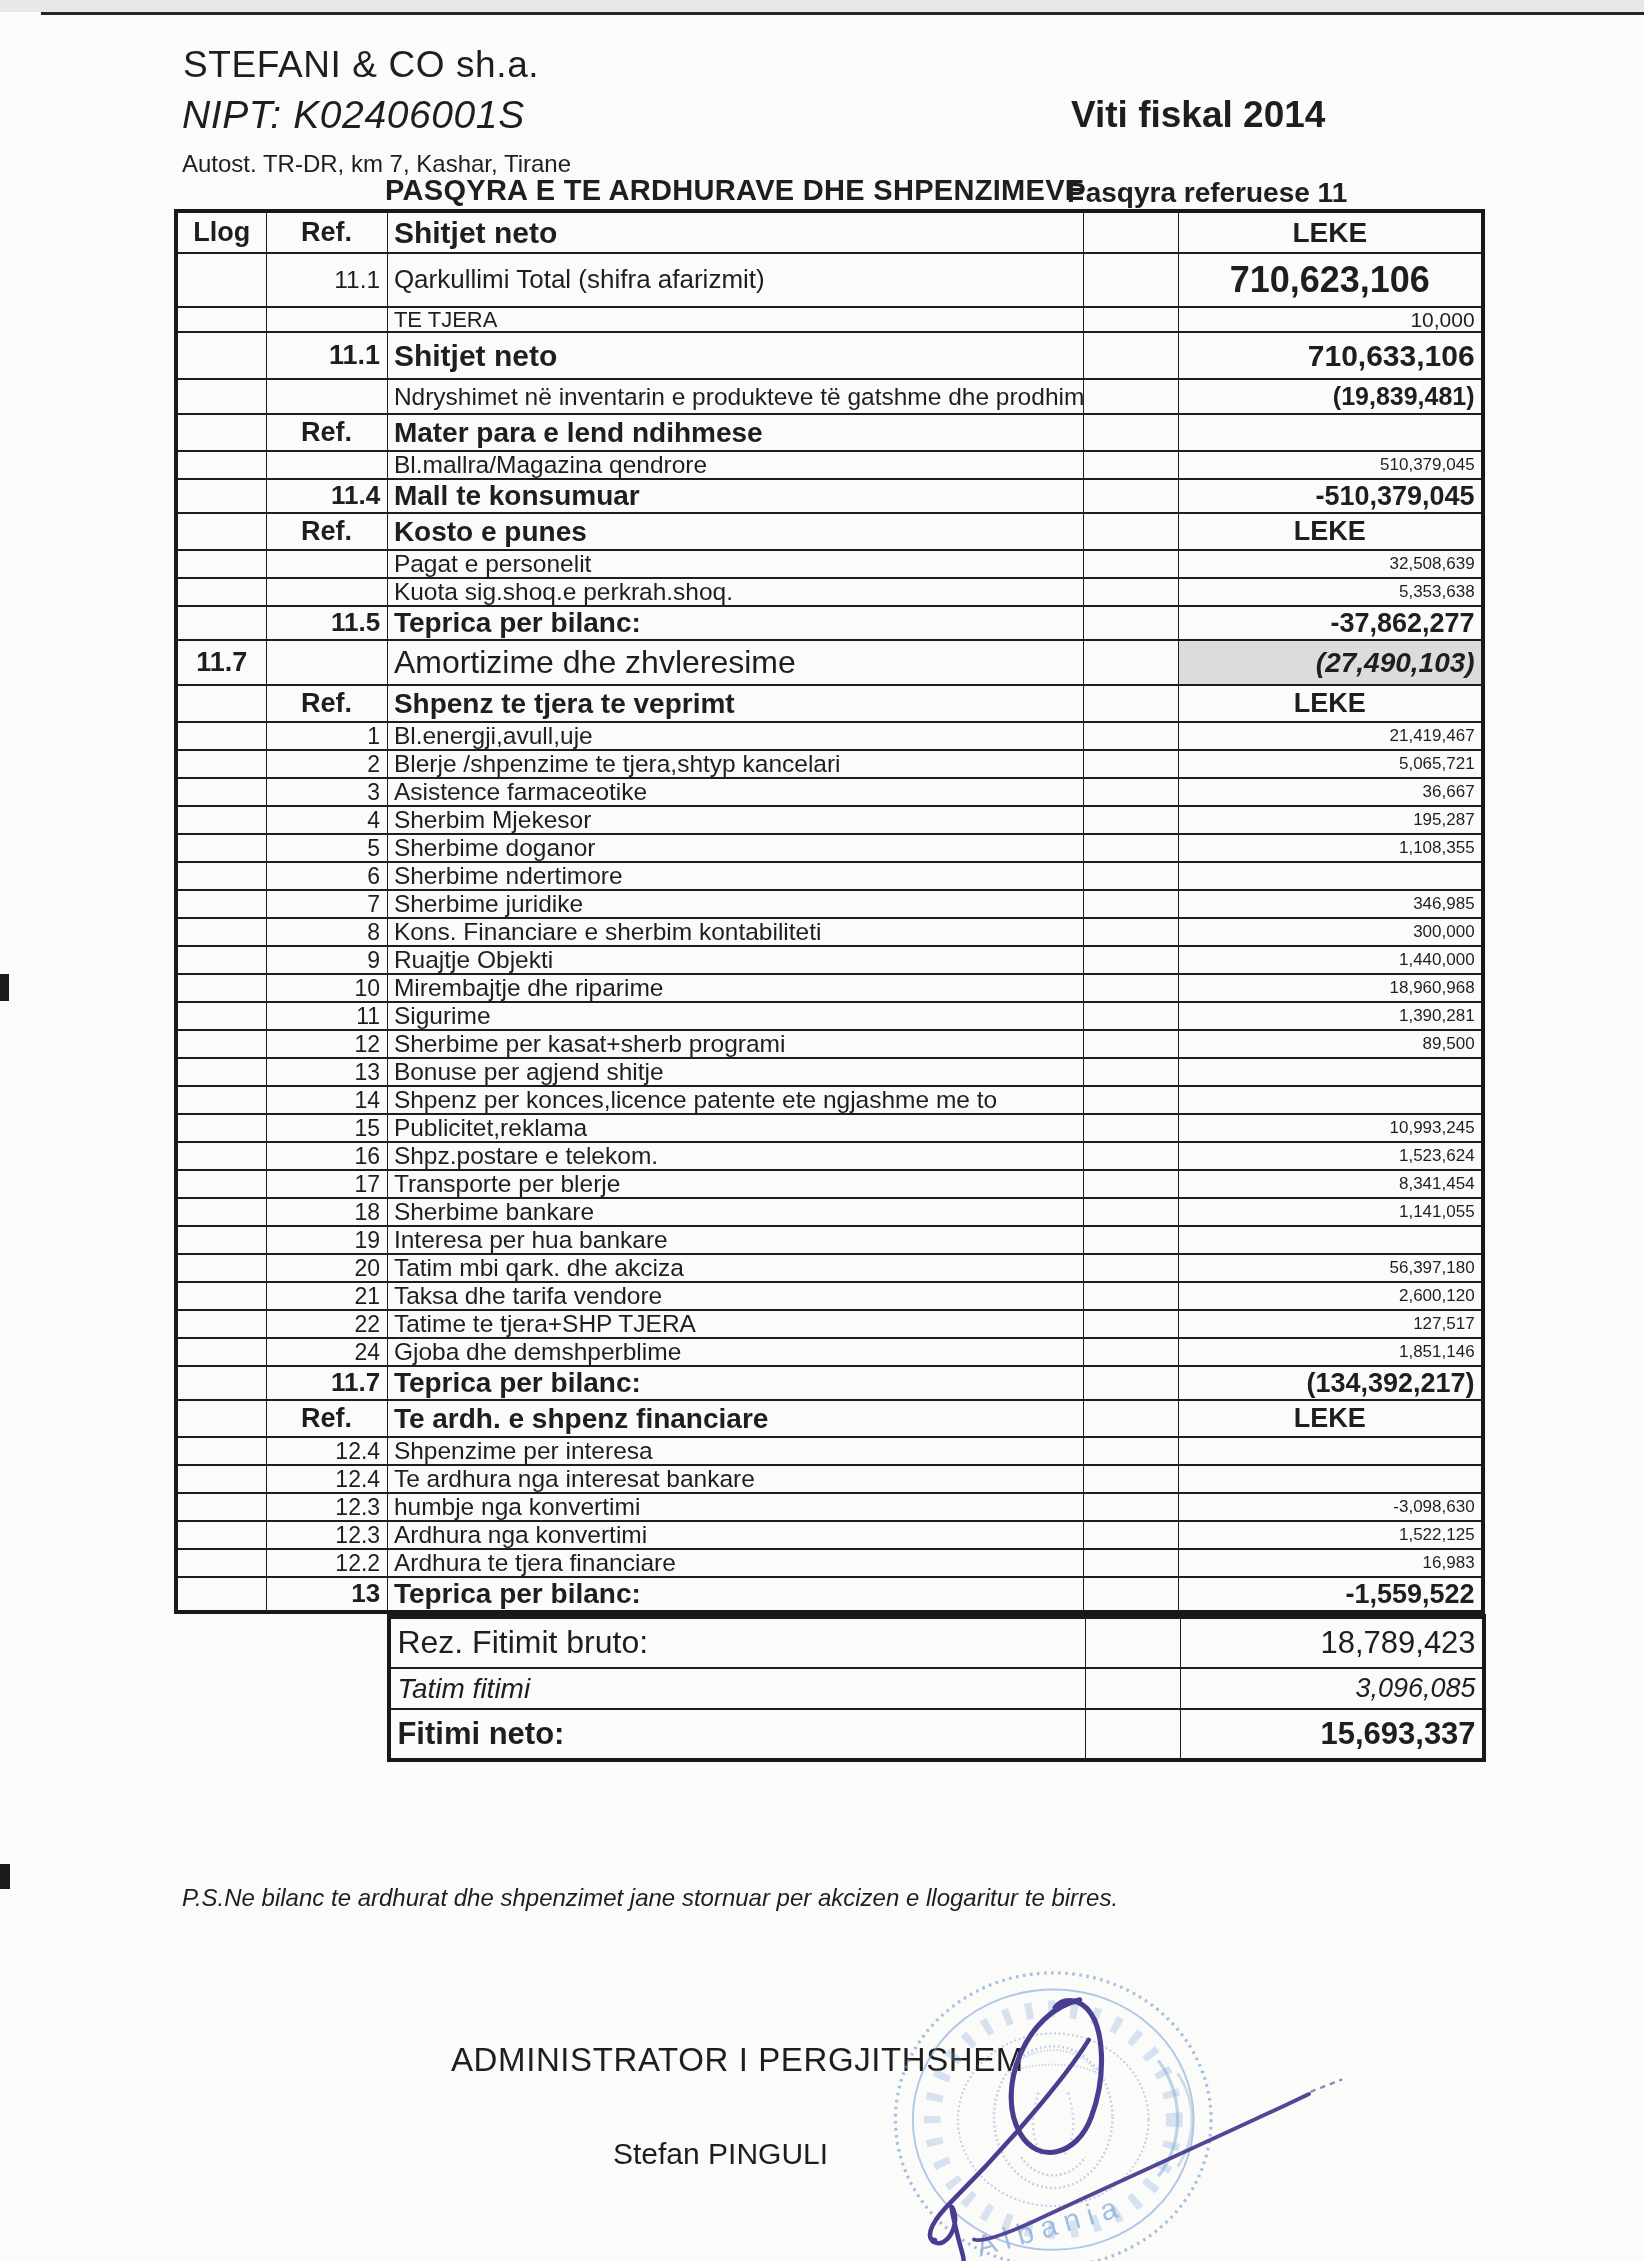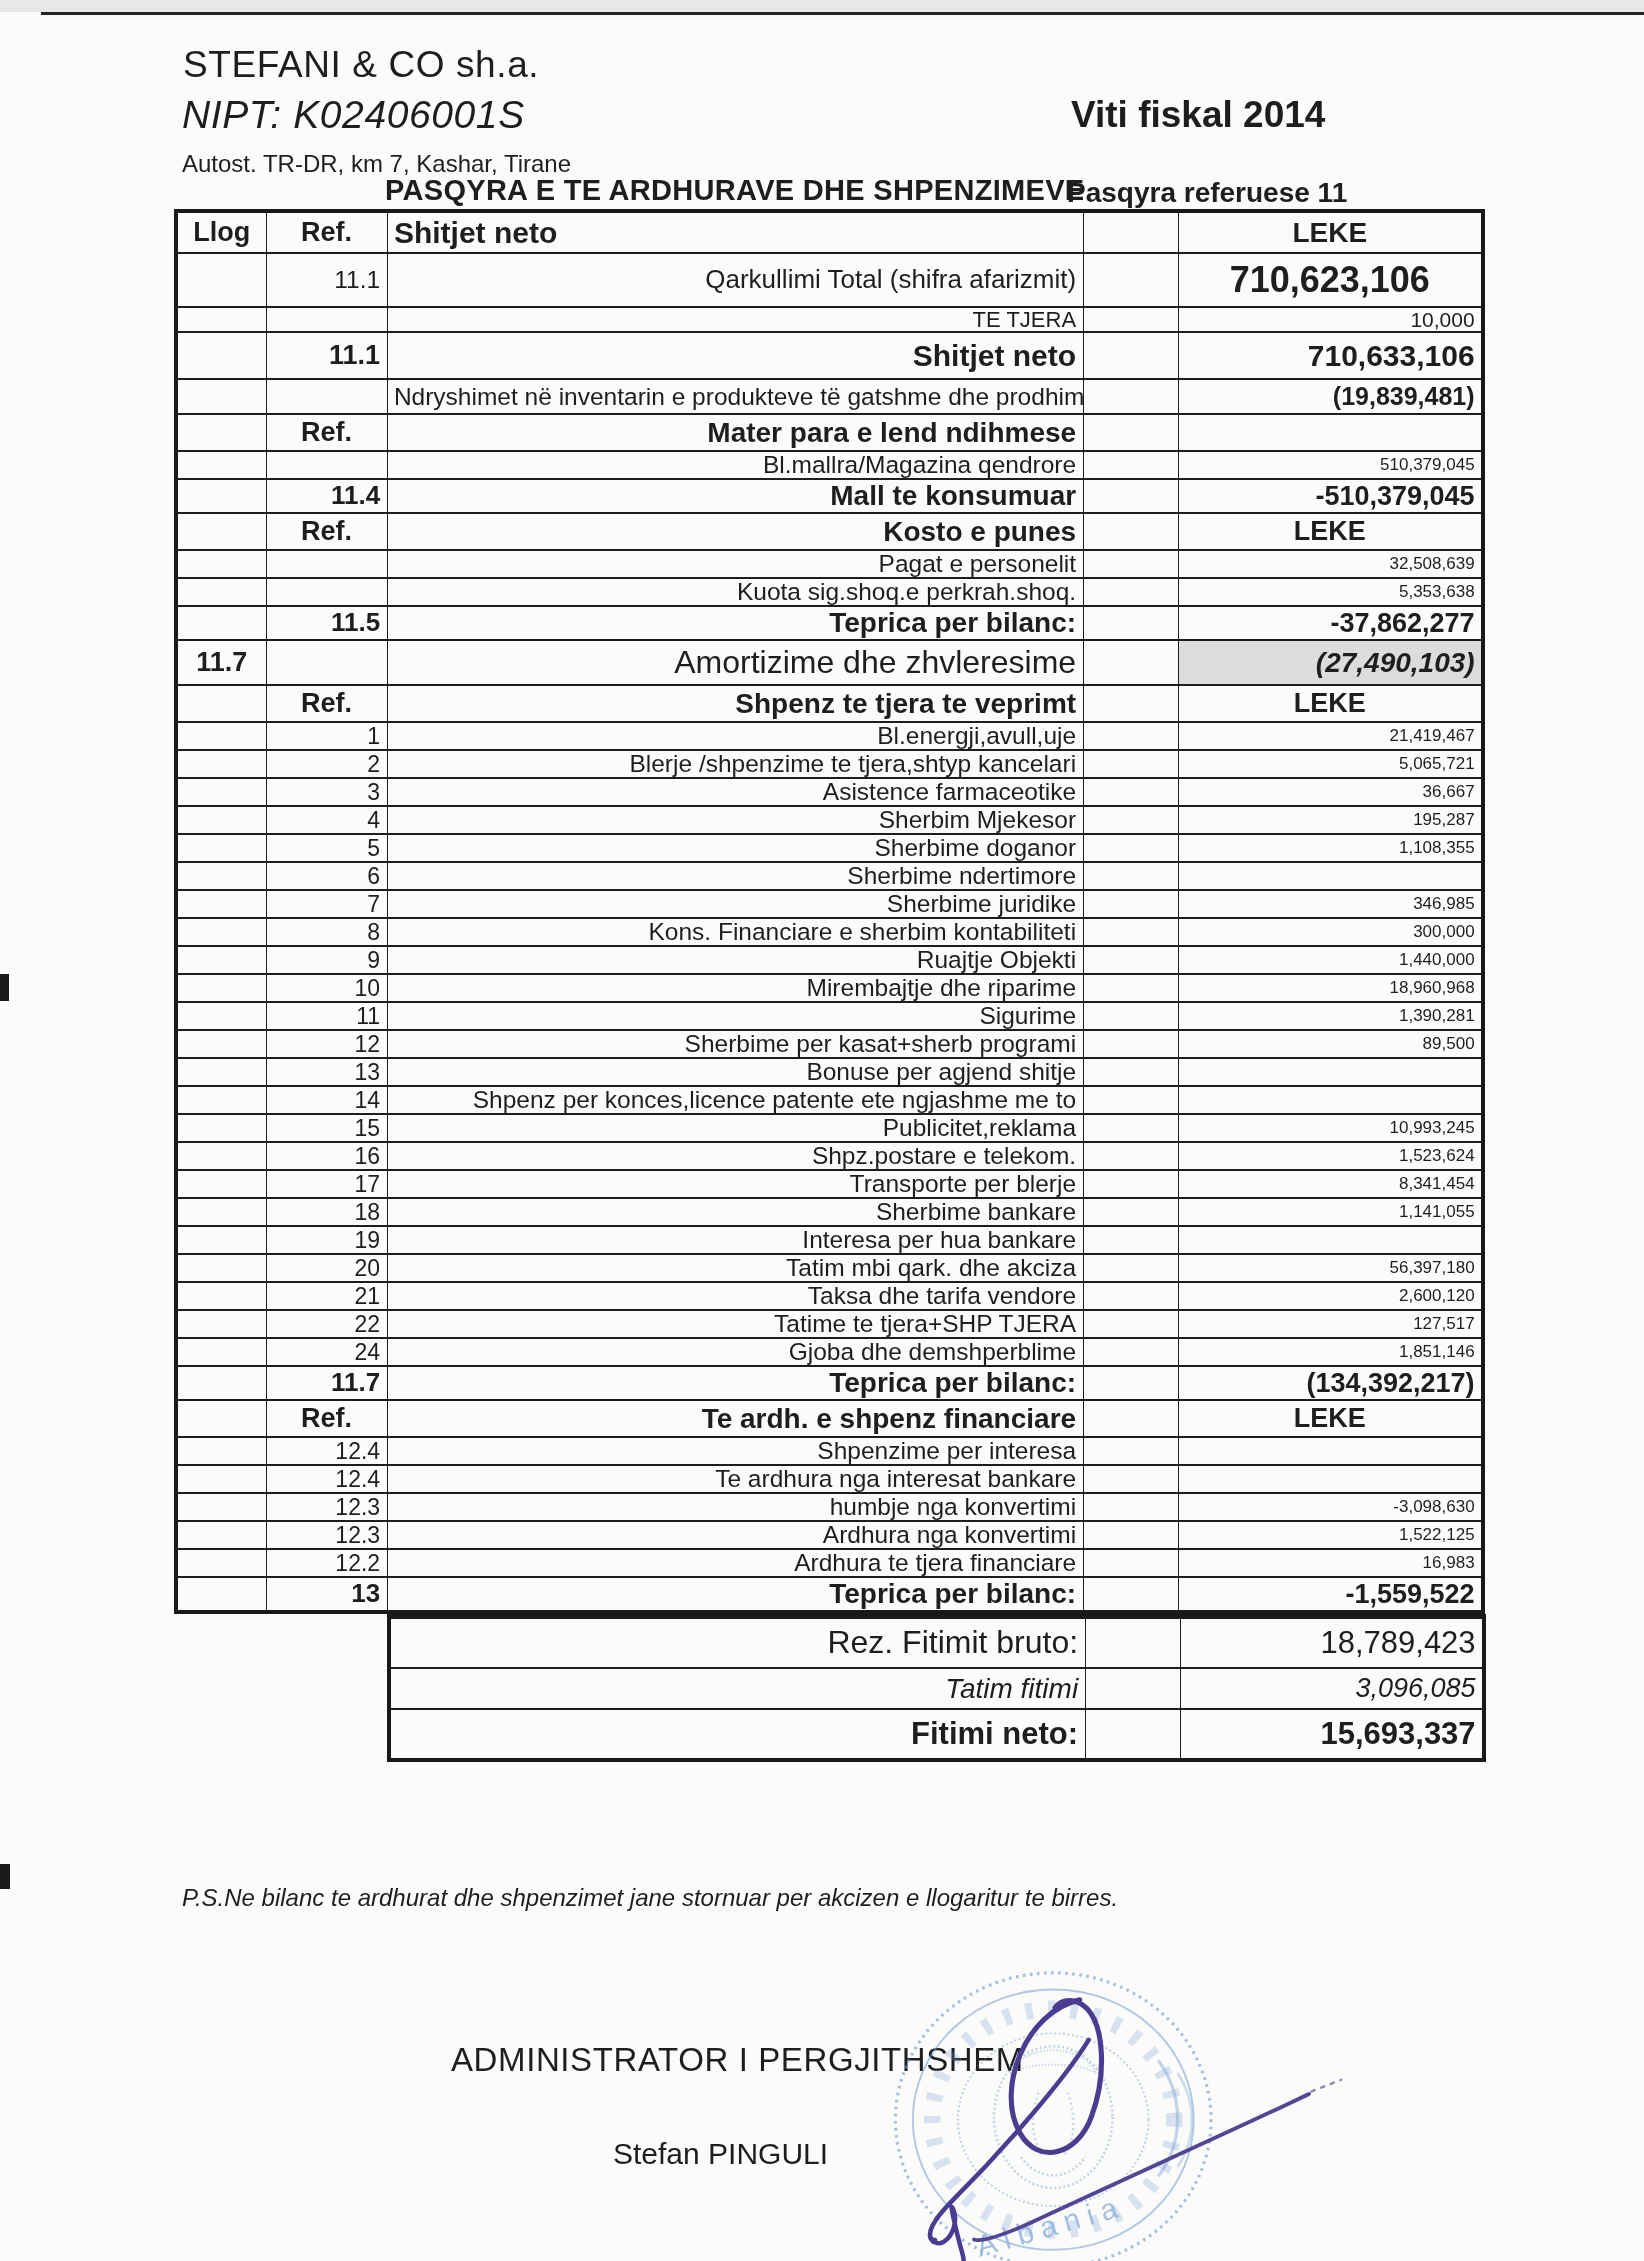--- a/index.html
+++ b/index.html
@@ -29,21 +29,21 @@
   table{border-collapse:collapse;table-layout:fixed;}
   .main{width:1308px;border:4.5px solid #191919;}
   .main td,.main th{border:1.9px solid #1d1d1d;border-top-width:2.6px;border-bottom-width:2.6px;
     padding:0 6.4px;line-height:1.05;overflow:hidden;white-space:nowrap;}
   .summary{width:1095px;margin-left:213px;border:4.5px solid #191919;border-top-width:5.8px;}
   .summary td{border:1.9px solid #1d1d1d;border-top-width:2.6px;border-bottom-width:2.6px;
     padding:0 6.4px;line-height:1.05;overflow:hidden;white-space:nowrap;}
 
   .c-llog{text-align:center;}
   .c-ref{text-align:right;padding-right:5.2px;}
-  .c-desc{text-align:right;}
+  .c-desc{text-align:left;}
   .c-gap{}
   .c-value{text-align:right;padding-right:9px;}
 
   
   .k-head th{height:39px;font-size:28px;font-weight:bold;text-align:left;}
   .k-head .c-llog{text-align:center;font-size:27px;}
   .k-head .c-ref{text-align:center;font-size:27px;}
   .k-head .c-desc{font-size:30px;}
   .k-head .c-value{text-align:center;font-size:28px;}
 

